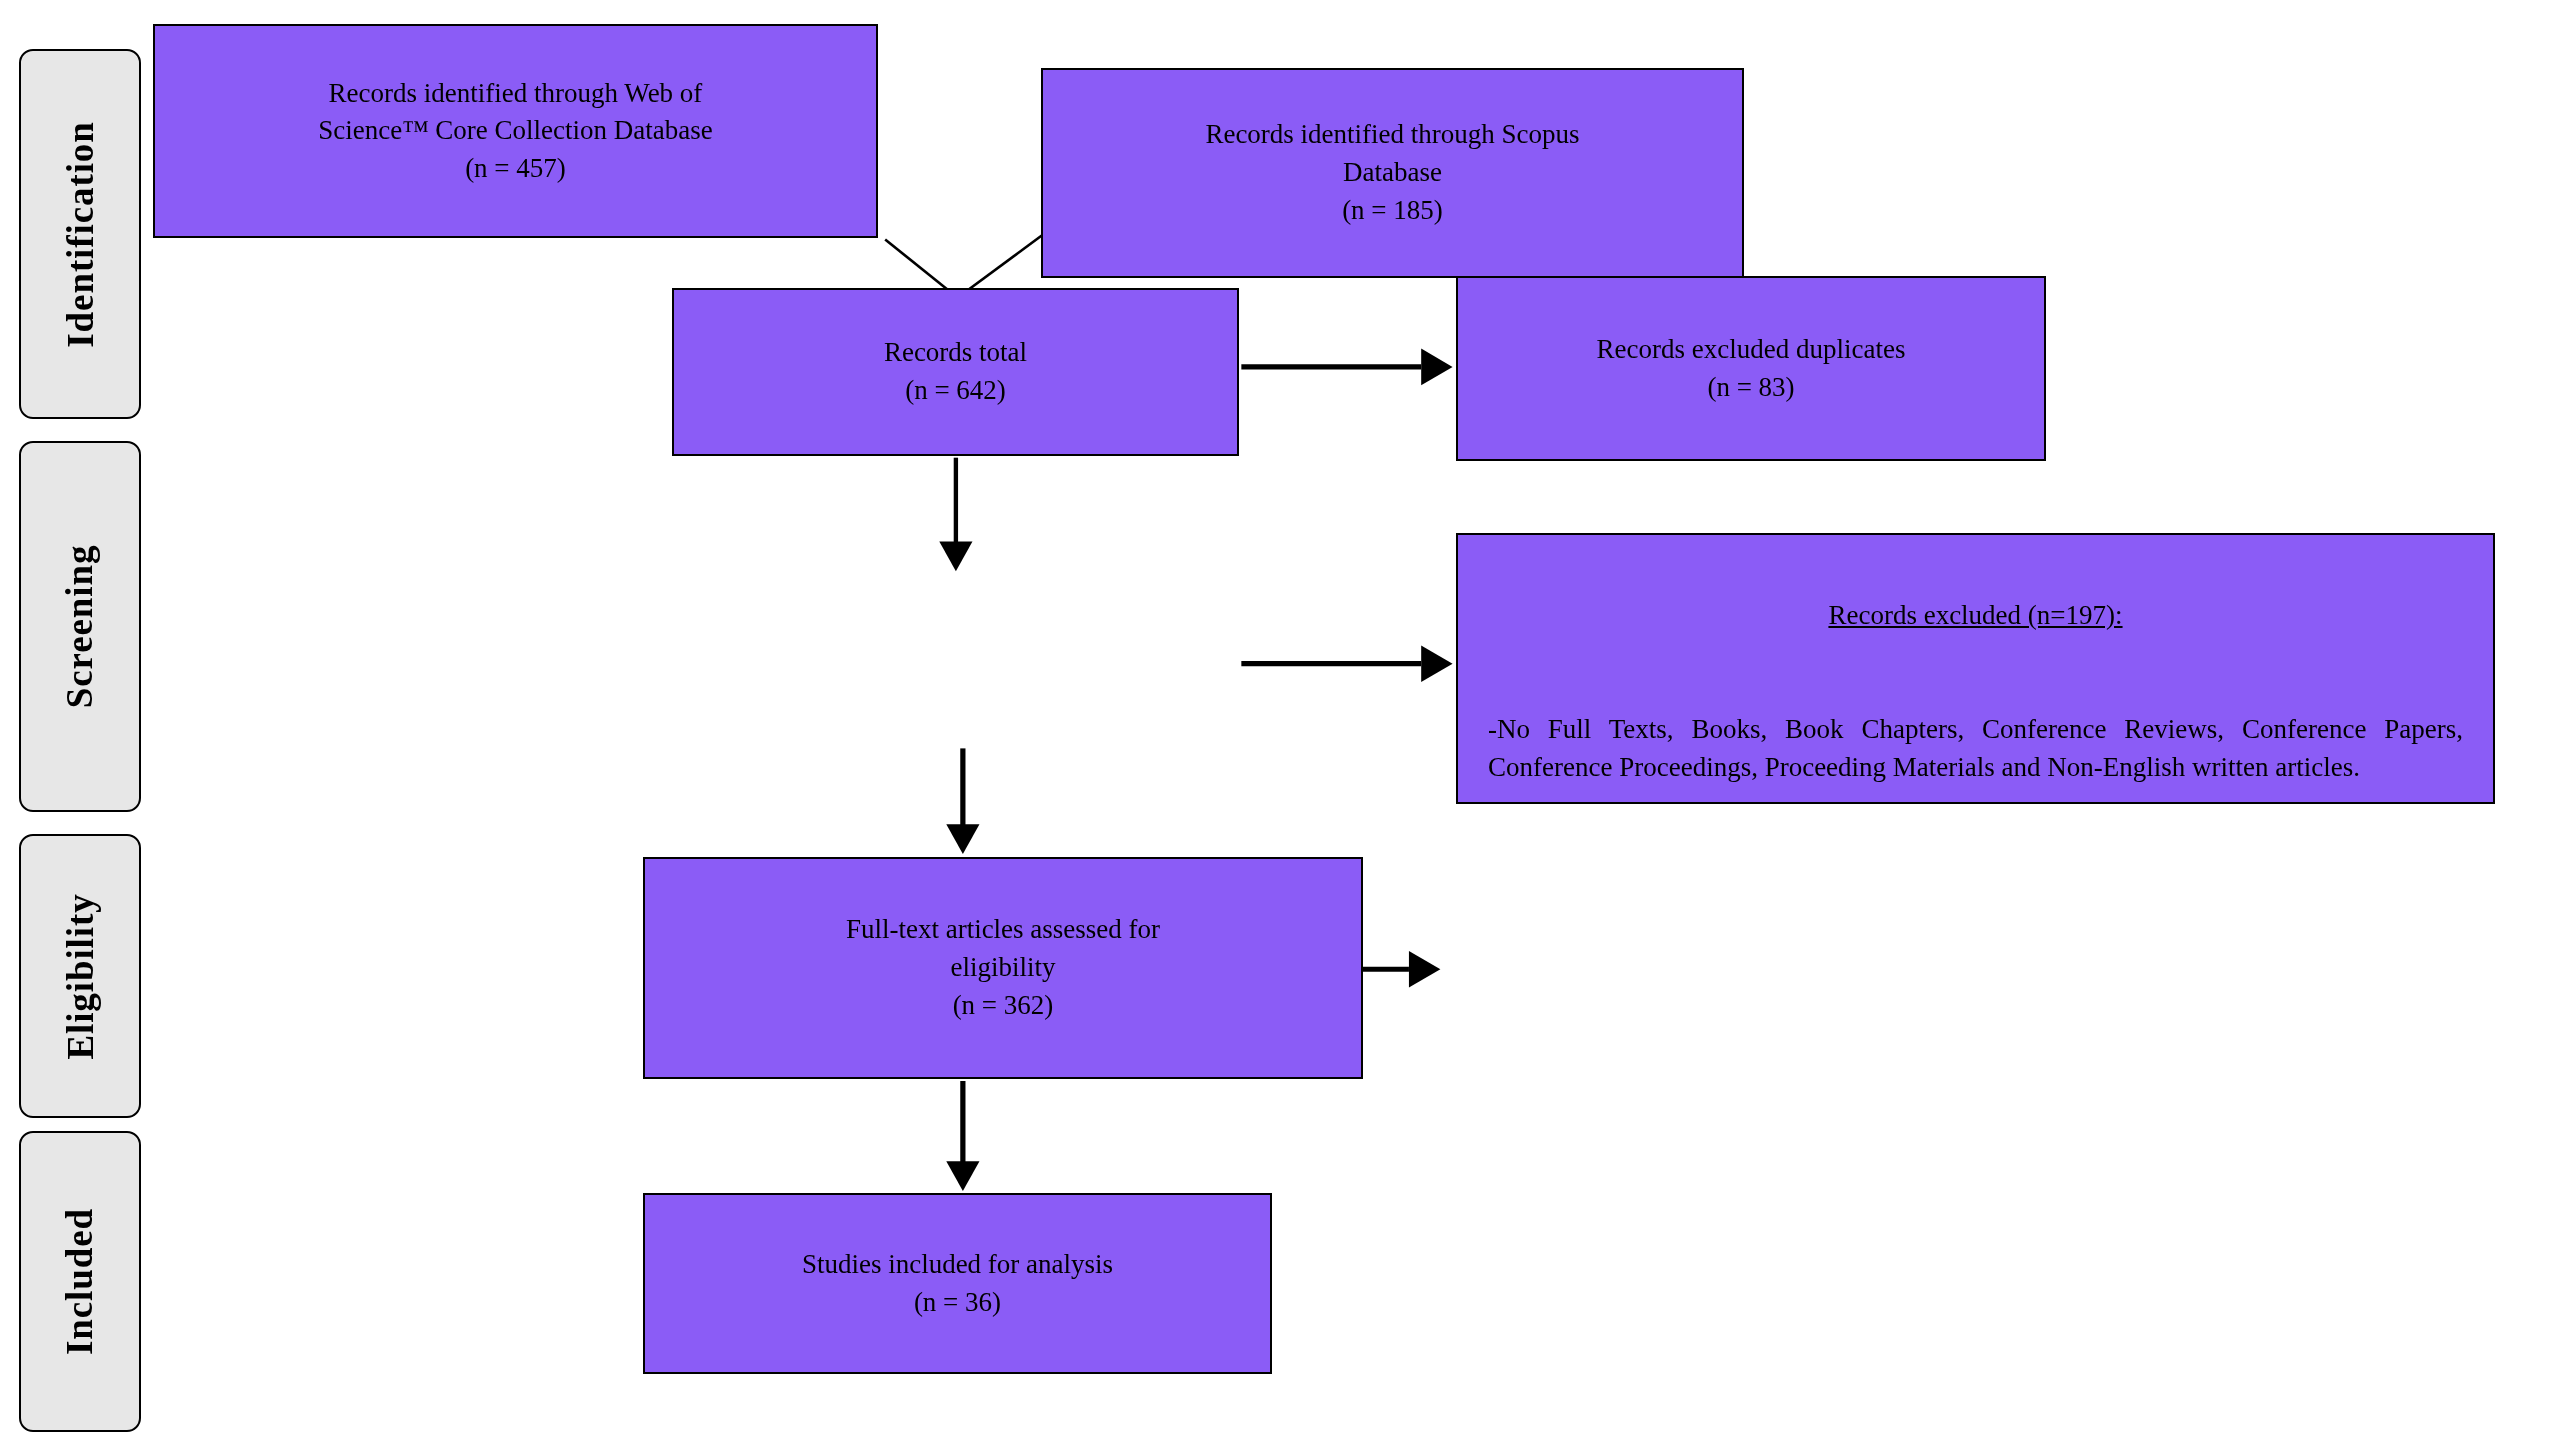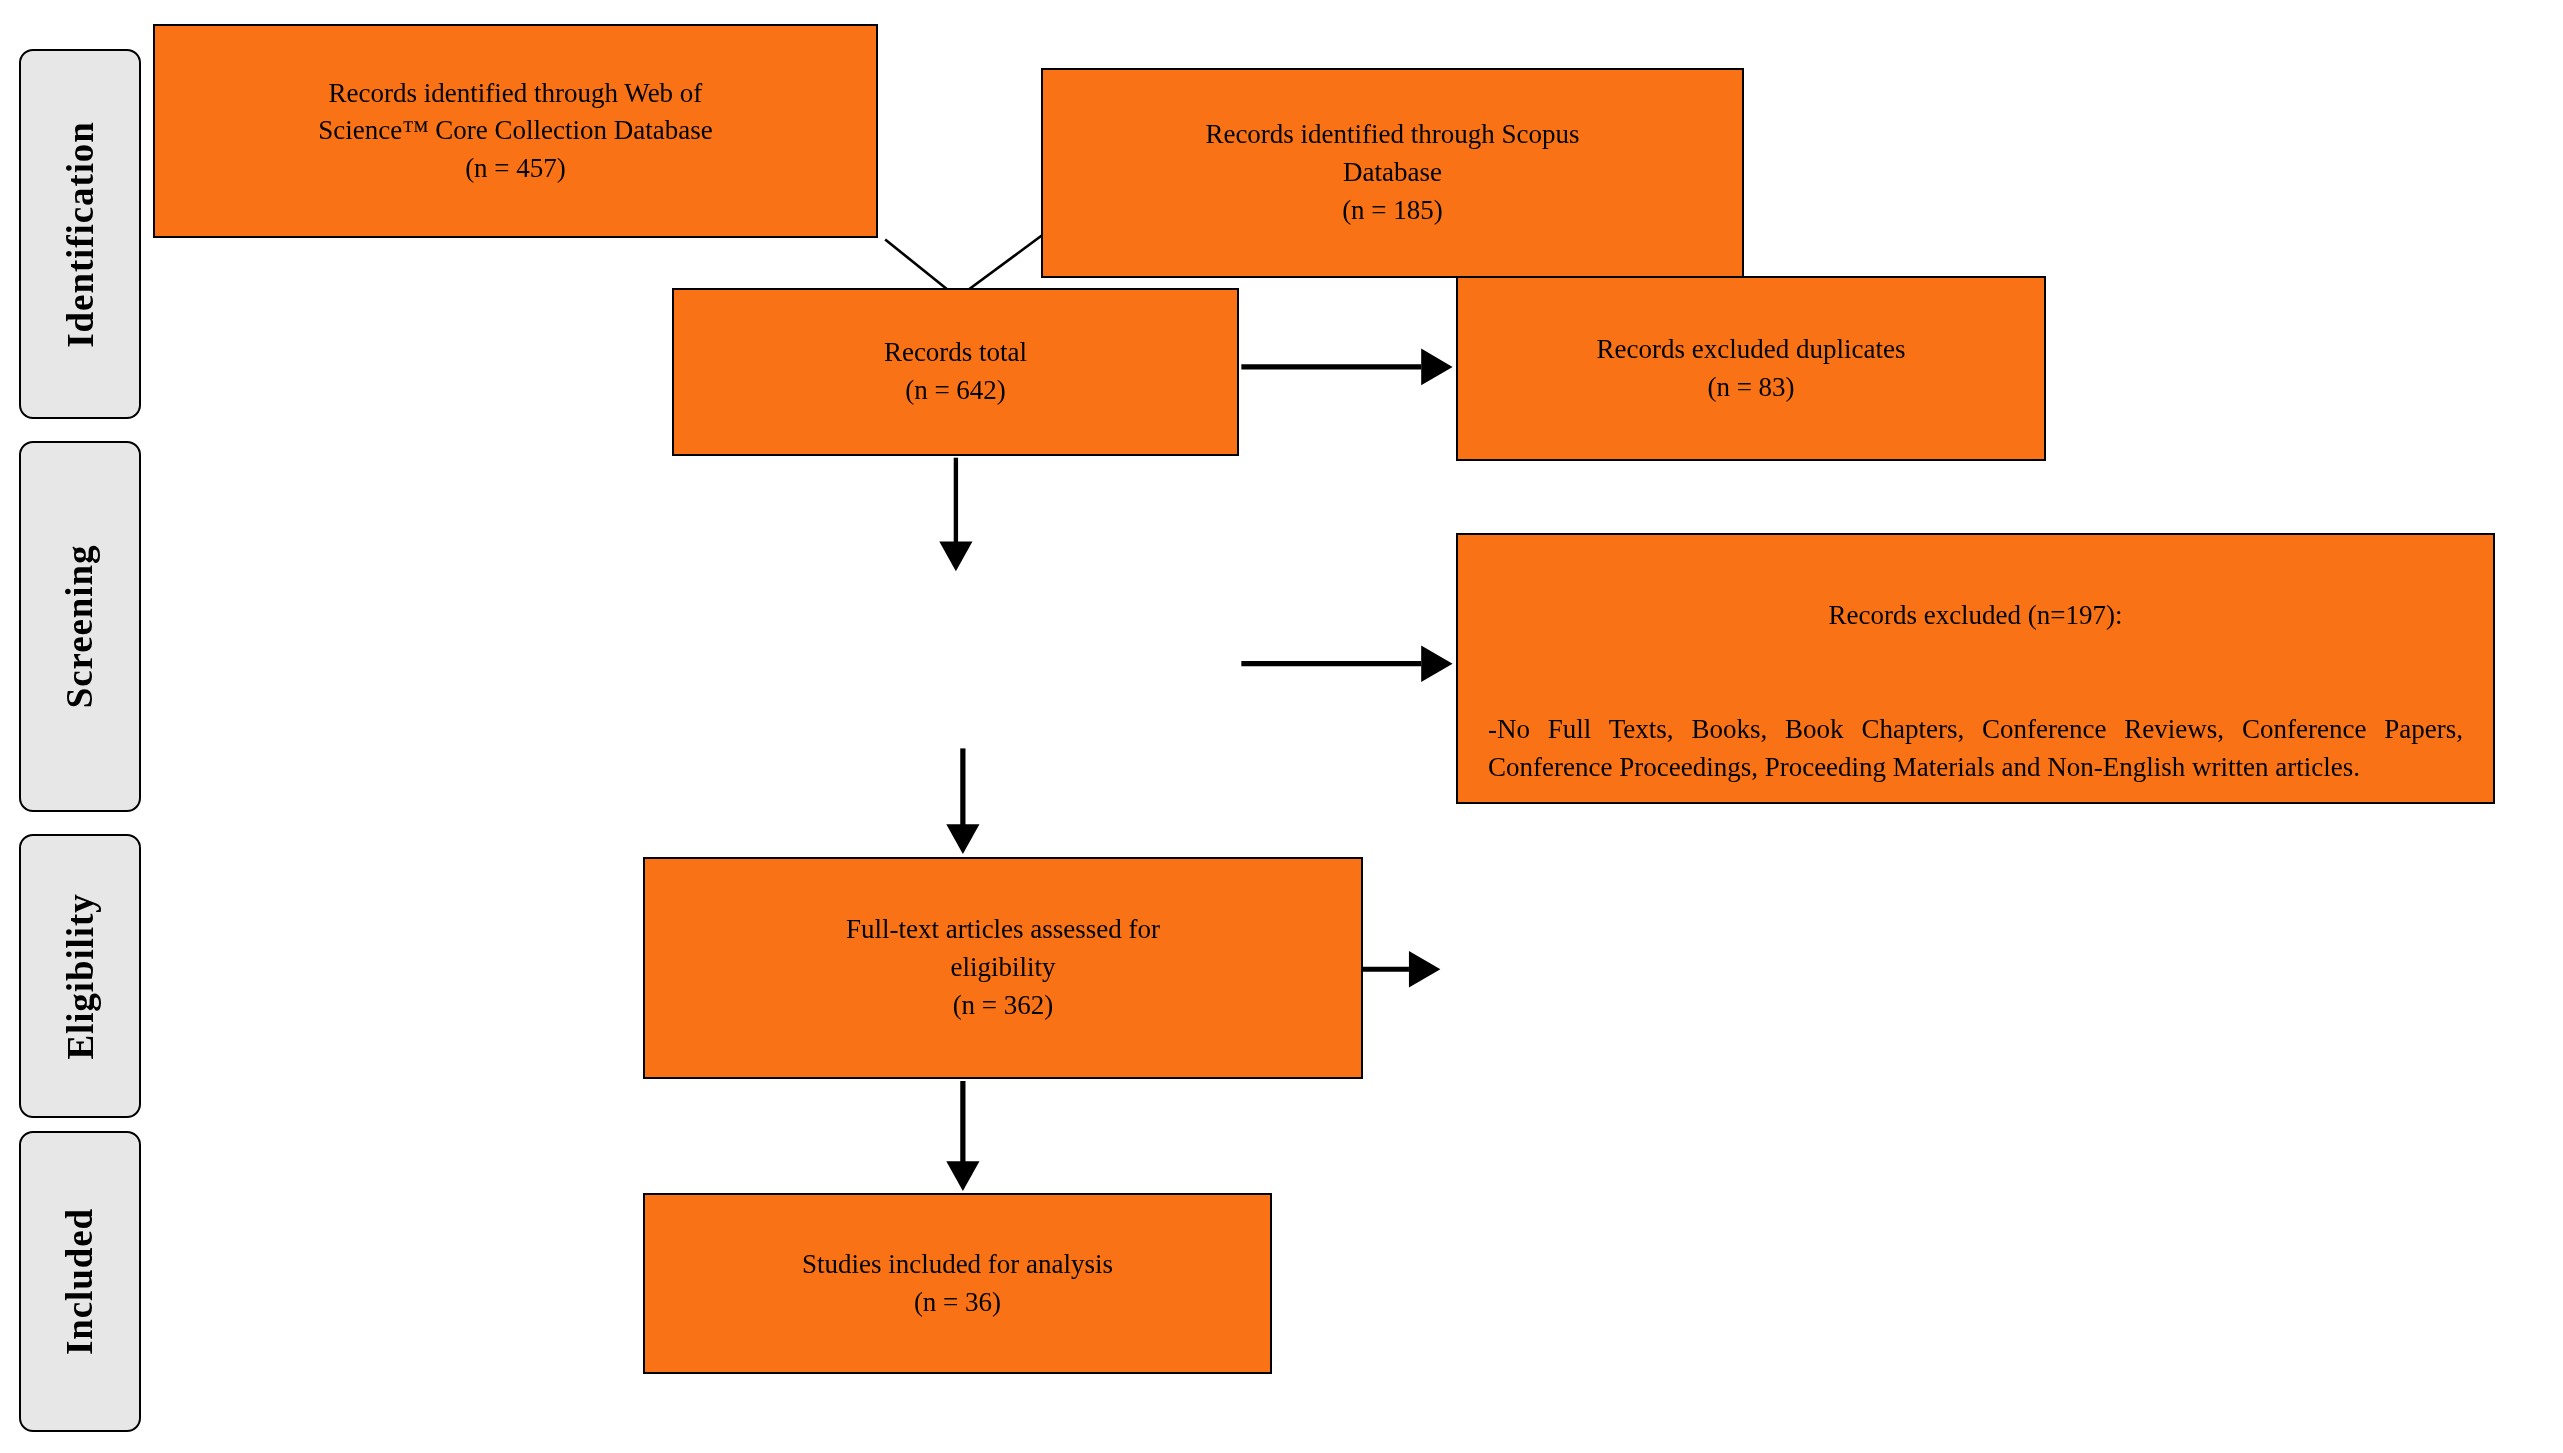--- a/index.html
+++ b/index.html
@@ -37,21 +37,21 @@
     letter-spacing: 0.9px;
   }
   .stage-identification { top: 49px;  height: 370px; }
   .stage-screening      { top: 441px; height: 371px; }
   .stage-eligibility    { top: 834px; height: 284px; }
   .stage-included       { top: 1131px; height: 301px; }
 
   
   .box {
     position: absolute;
-    background: #f97316;
+    background: #8b5cf6;
     border: 2.6px solid #000;
     display: flex;
     align-items: center;
     justify-content: center;
     text-align: center;
     font-size: 27px;
     line-height: 1.4;
     white-space: pre-line;
     padding: 8.7px 21px;
     z-index: 2;
@@ -69,20 +69,21 @@
   
   .box.note {
     display: block;
     text-align: left;
     padding: 24.4px 30px;
   }
   .note .note-title {
     text-align: center;
     white-space: pre-line;
     margin-bottom: 38px;
+    text-decoration: underline;
   }
   .note .note-body {
     white-space: pre-line;
   }
   .note .note-body.justified { text-align: justify; }
 
   
   svg.arrows {
     position: absolute;
     left: 0; top: 0;

